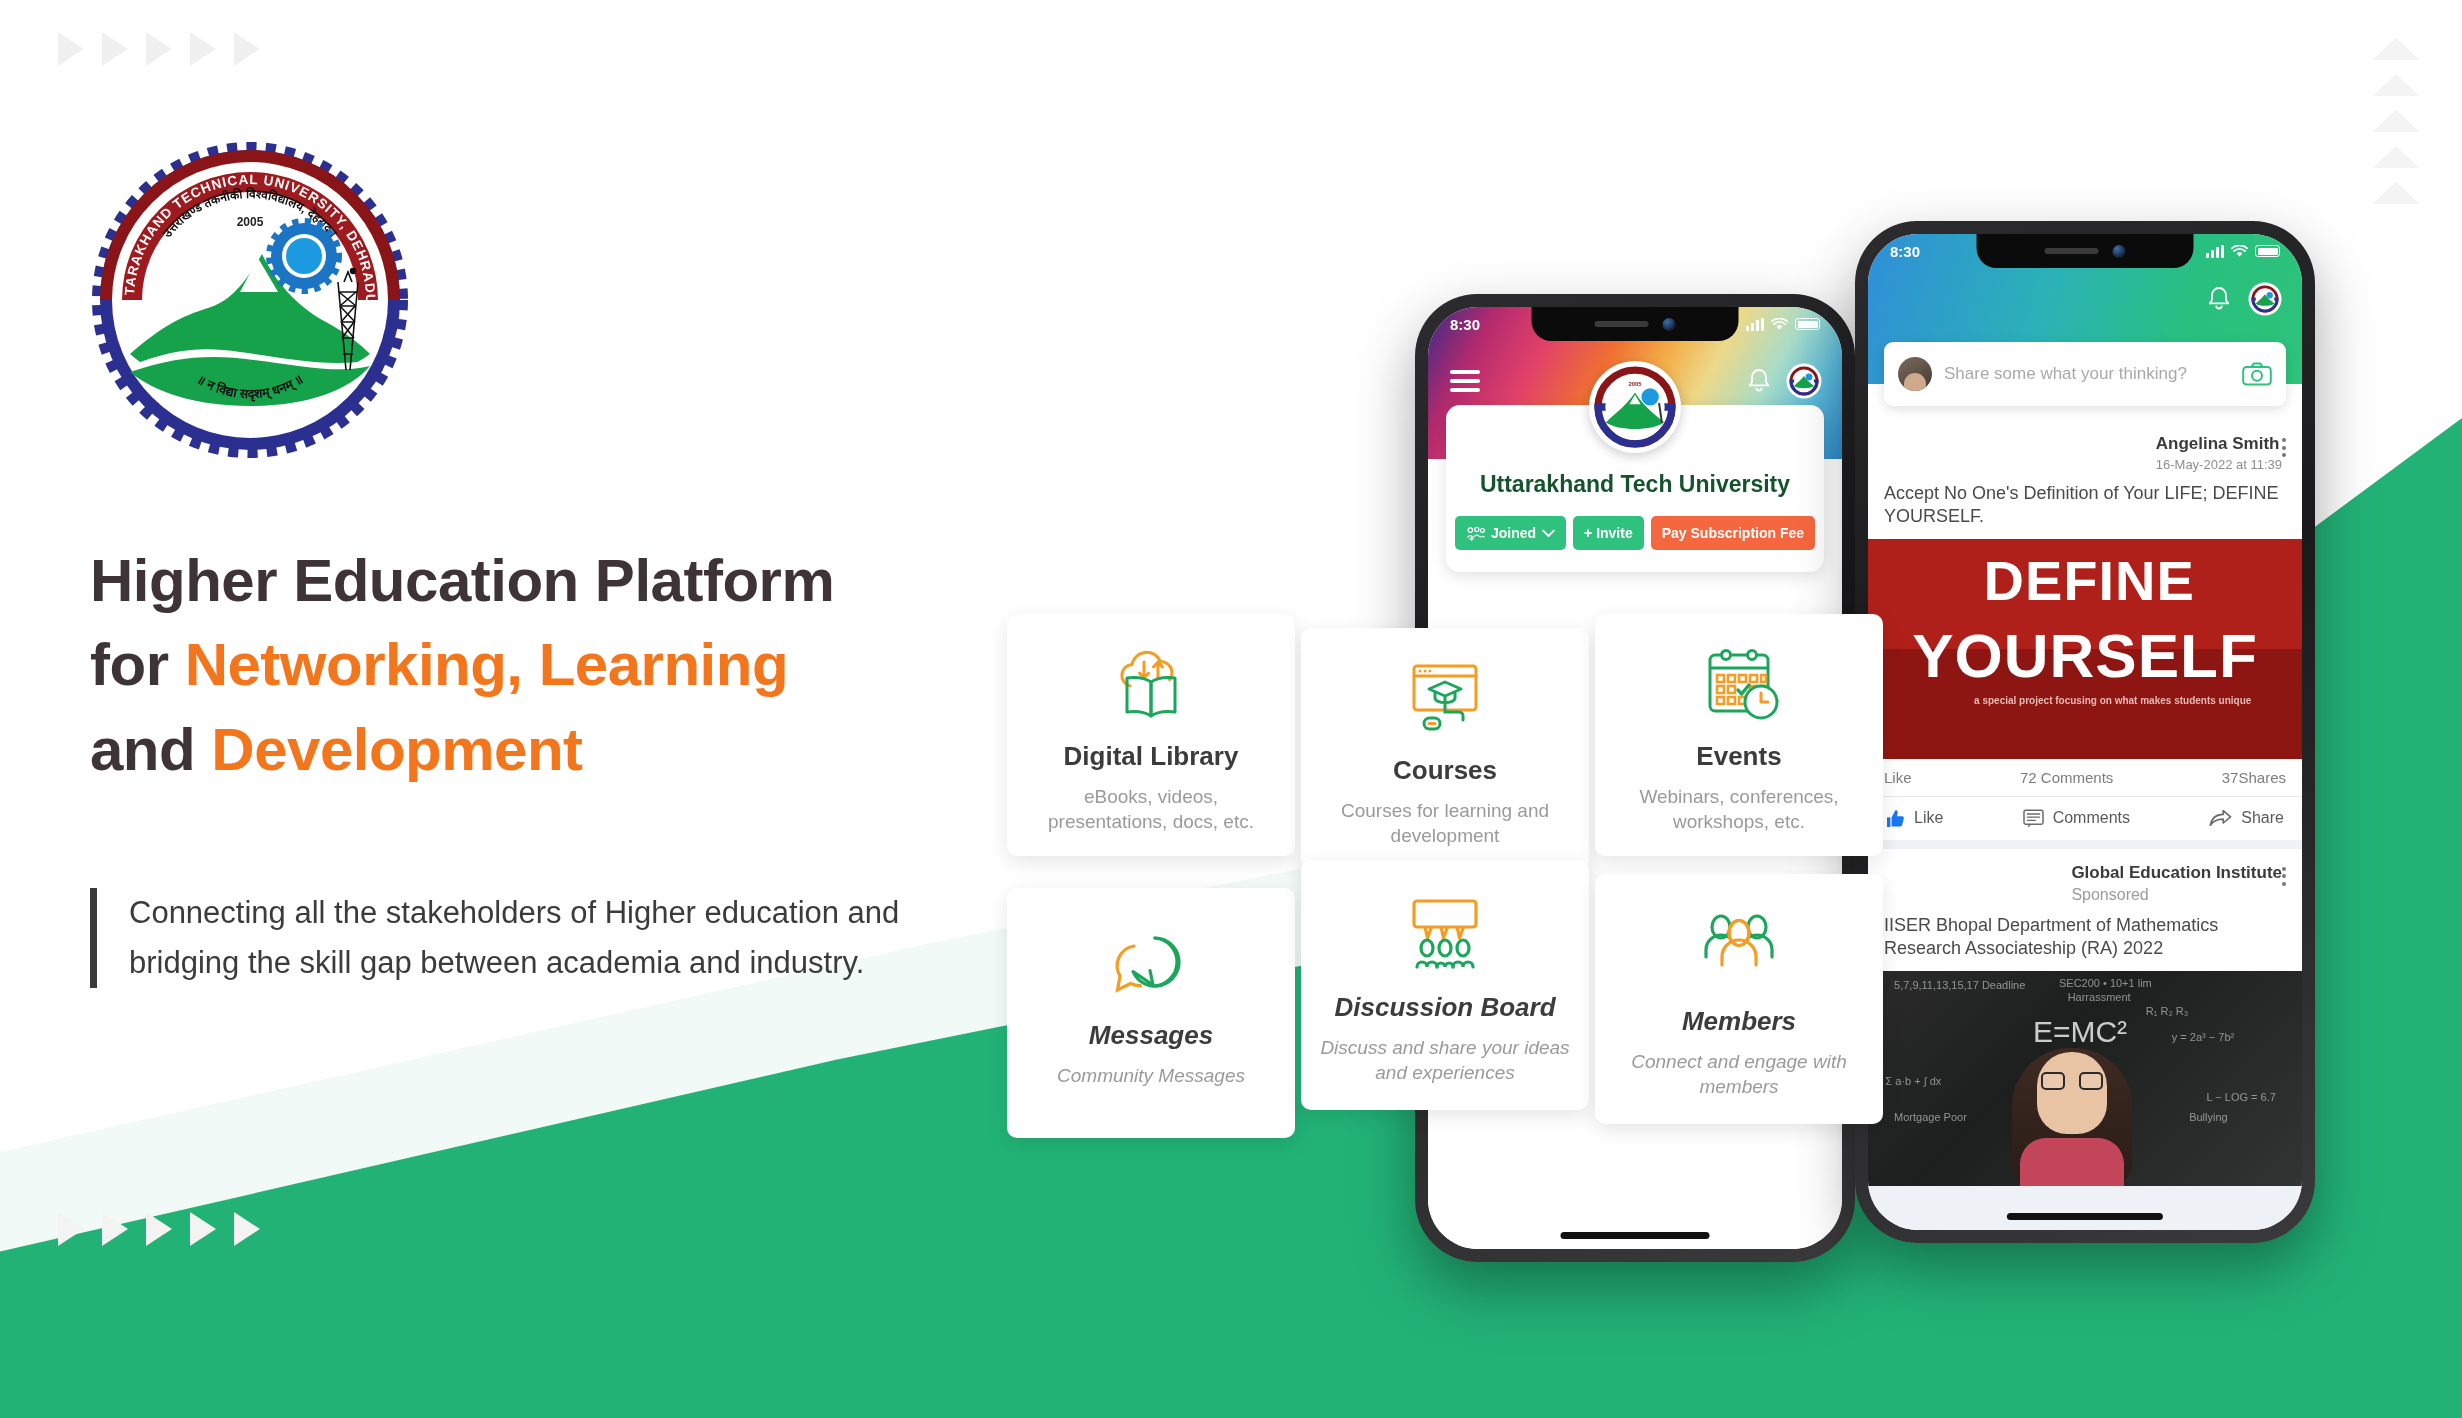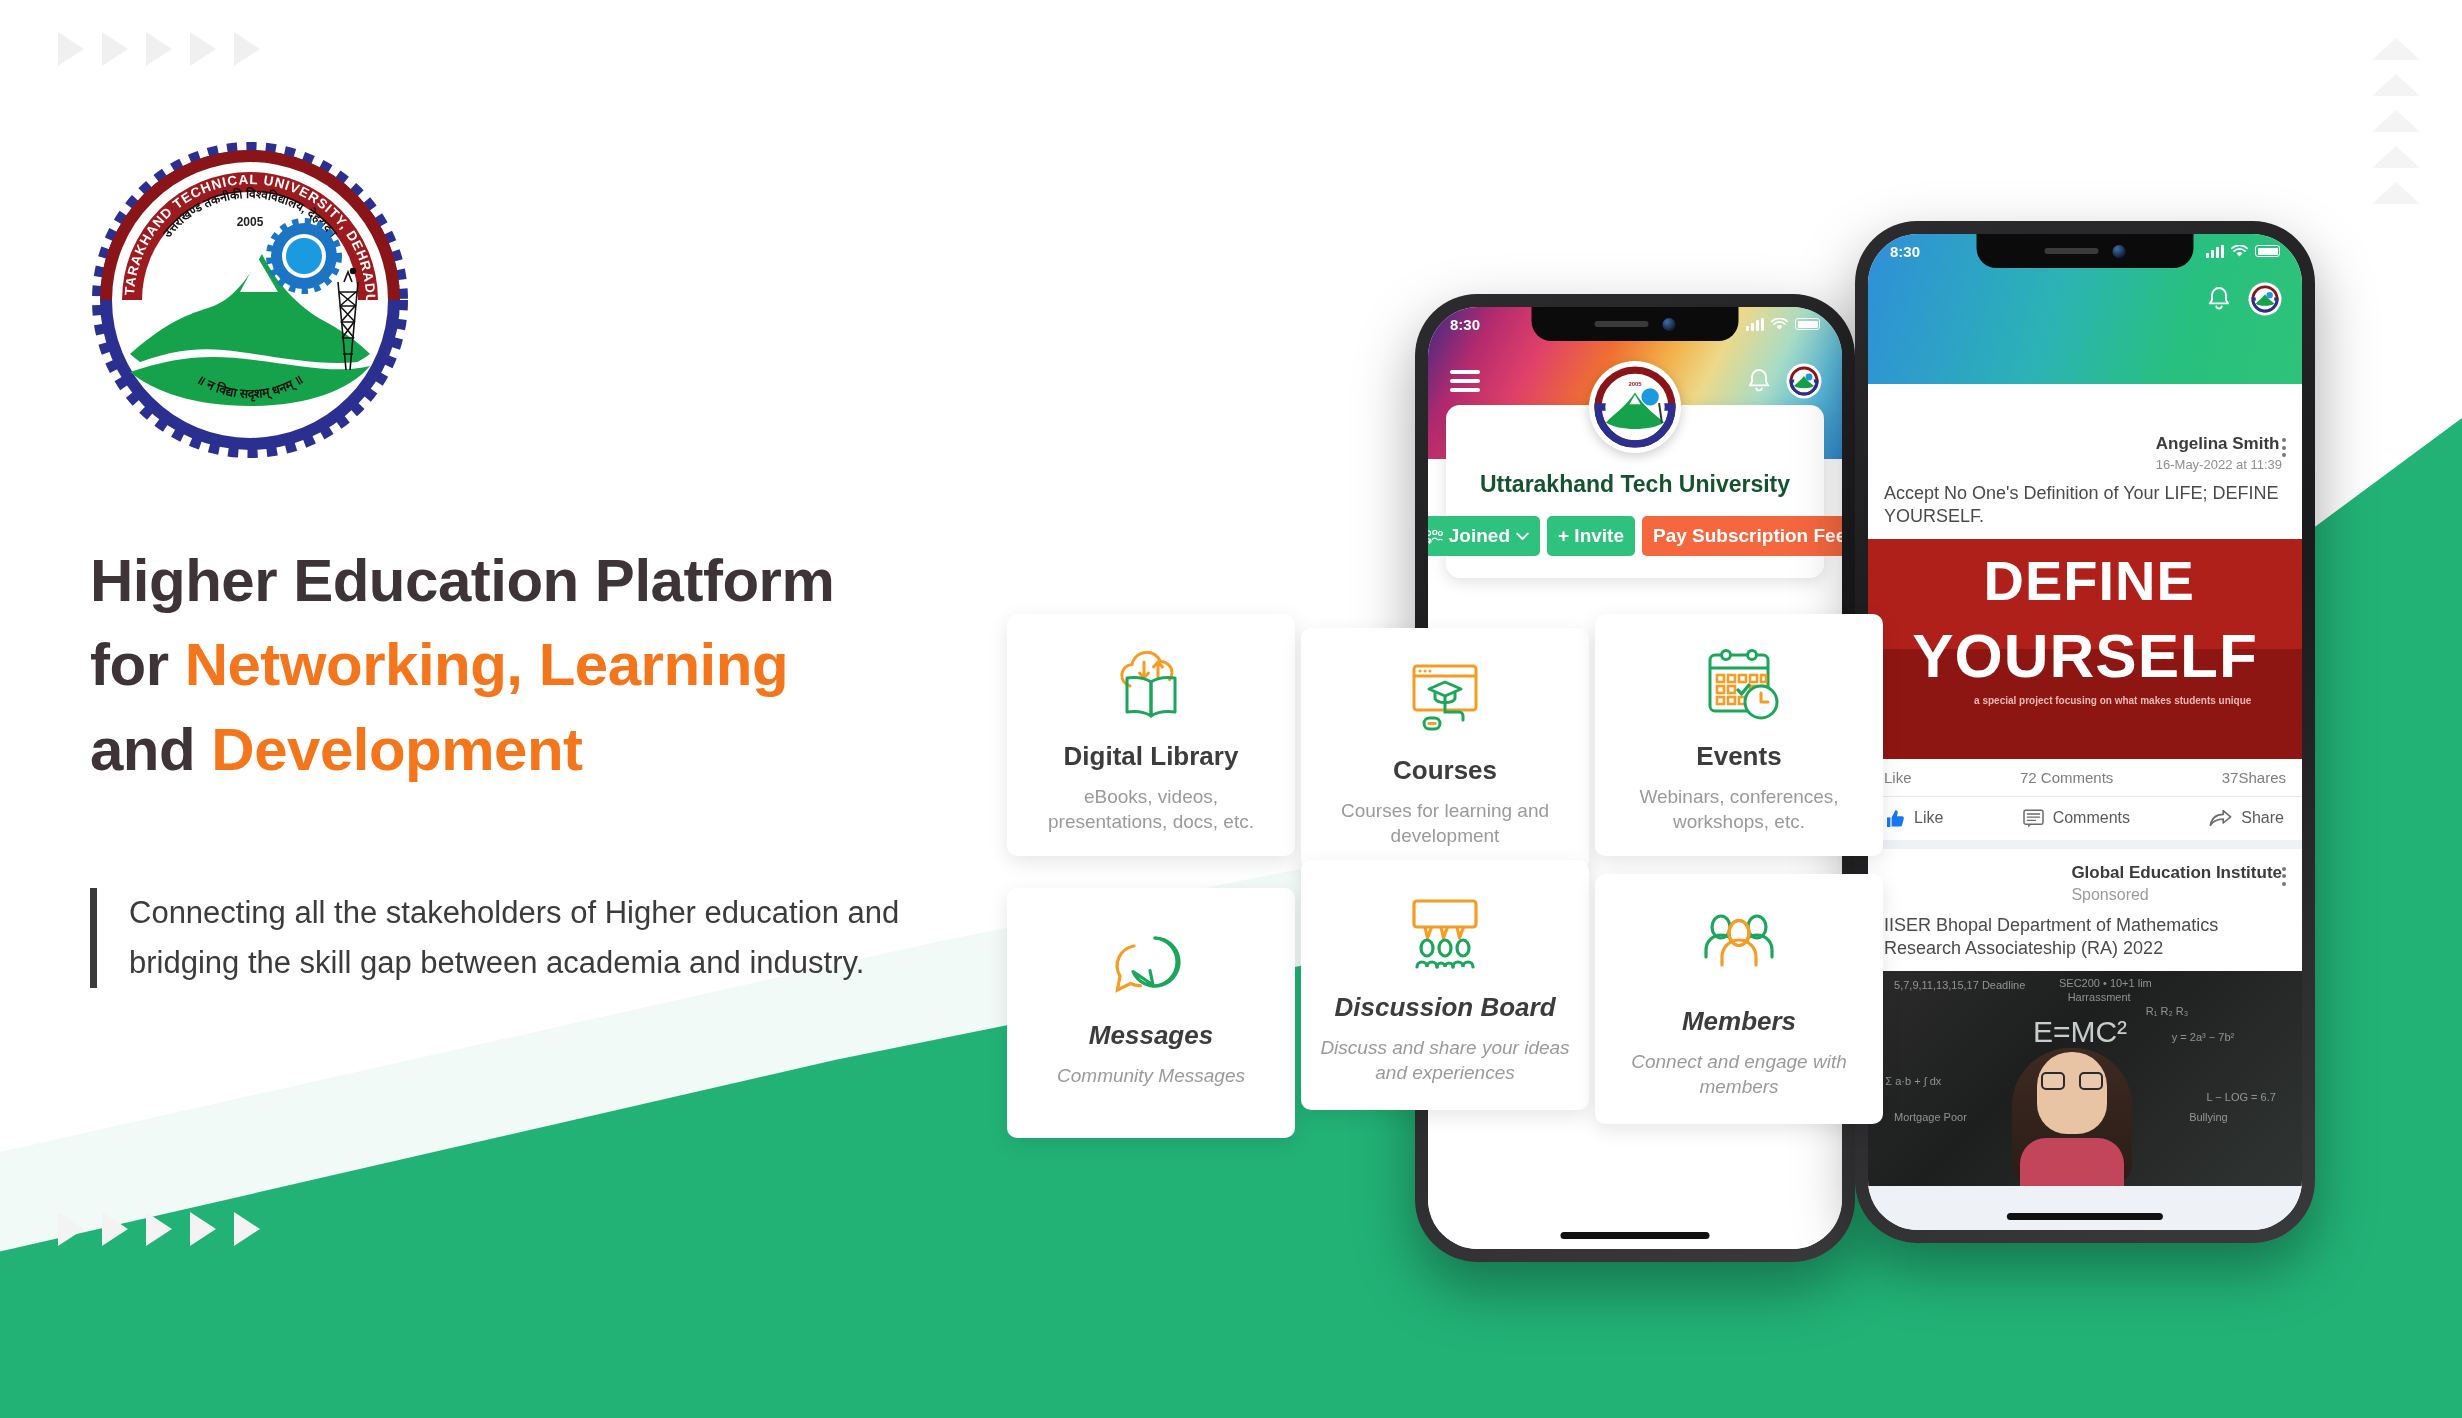--- a/index.html
+++ b/index.html
@@ -162,21 +162,21 @@
   }
   .p1-bigavatar{
     position:absolute;top:-44px;left:50%;transform:translateX(-50%);
     width:92px;height:92px;border-radius:50%;background:#fff;
     box-shadow:0 3px 12px rgba(0,0,0,0.2);
     display:flex;align-items:center;justify-content:center;overflow:hidden;
   }
   .p1-uni-name{font-size:23px;font-weight:700;color:#14532d;margin-bottom:18px;}
   .p1-btns{display:flex;gap:7px;justify-content:center;align-items:center;}
   .pbtn{
-    border-radius:5px;color:#fff;font-size:19px;font-weight:700;
+    border-radius:5px;color:#fff;font-size:14px;font-weight:700;
     padding:9px 11px;display:flex;align-items:center;gap:6px;white-space:nowrap;
   }
   .pbtn.green{background:#2ec27e;}
   .pbtn.orange{background:#f4673f;}
   .p1-body{
     position:absolute;top:330px;left:0;right:0;bottom:0;background:#ffffff;
   }
 
   
   #phone2{left:1855px;top:185px;width:460px;height:1022px;}
@@ -528,20 +528,29 @@
             <circle cx="15" cy="15" r="14" fill="#fff"></circle>
             <circle cx="15" cy="15" r="13" fill="none" stroke="#8a1518" stroke-width="3"></circle>
             <path d="M 2 15 A 13 13 0 0 0 28 15 Z" fill="none" stroke="#2b2f8f" stroke-width="3"></path>
             <circle cx="15" cy="15" r="10" fill="#fff"></circle>
             <path d="M5 20 C9 16 12 14 15 10 C18 15 23 18 25 20 C21 23 9 23 5 20 Z" fill="#15a24a"></path>
             <circle cx="20" cy="11" r="3.4" fill="#1b9ae0"></circle>
           </svg>
         </span>
       </div>
 
+      <div class="p2-composer">
+        <span class="ava"></span>
+        <span class="ph">Share some what your thinking?</span>
+        <svg width="30" height="24" viewBox="0 0 30 24">
+          <rect x="1.2" y="5" width="27.6" height="17.6" rx="3.4" fill="none" stroke="#2ec27e" stroke-width="2"></rect>
+          <path d="M9.5 5 L11.6 1.6 h6.8 L20.5 5" fill="none" stroke="#2ec27e" stroke-width="2" stroke-linejoin="round"></path>
+          <circle cx="15" cy="13.8" r="5" fill="none" stroke="#2ec27e" stroke-width="2"></circle>
+        </svg>
+      </div>
 
       <div class="p2-feed">
 
         <div class="post">
           <div class="post-head">
             <div>
               <div class="post-author">Angelina Smith</div>
               <div class="post-time">16-May-2022 at 11:39</div>
             </div>
             <span class="kebab">

